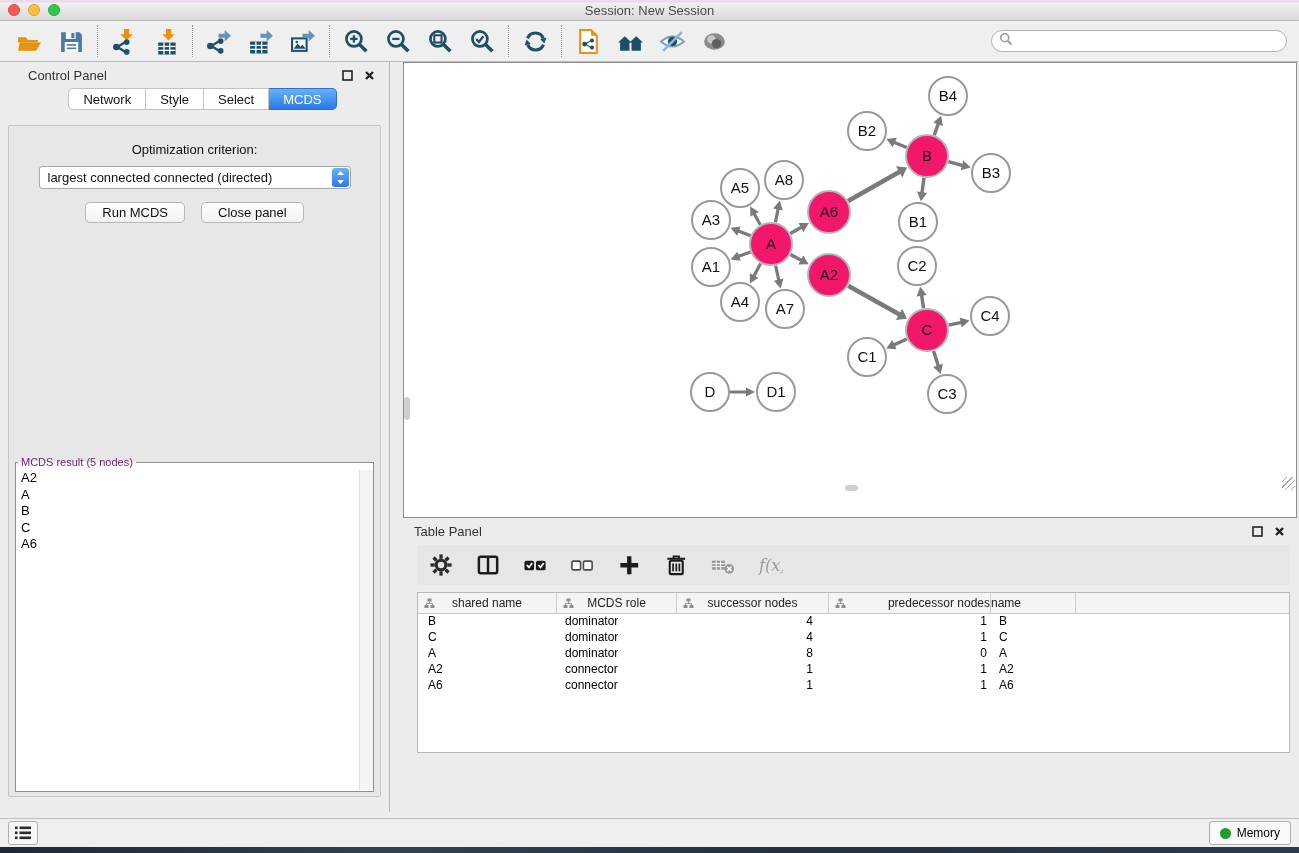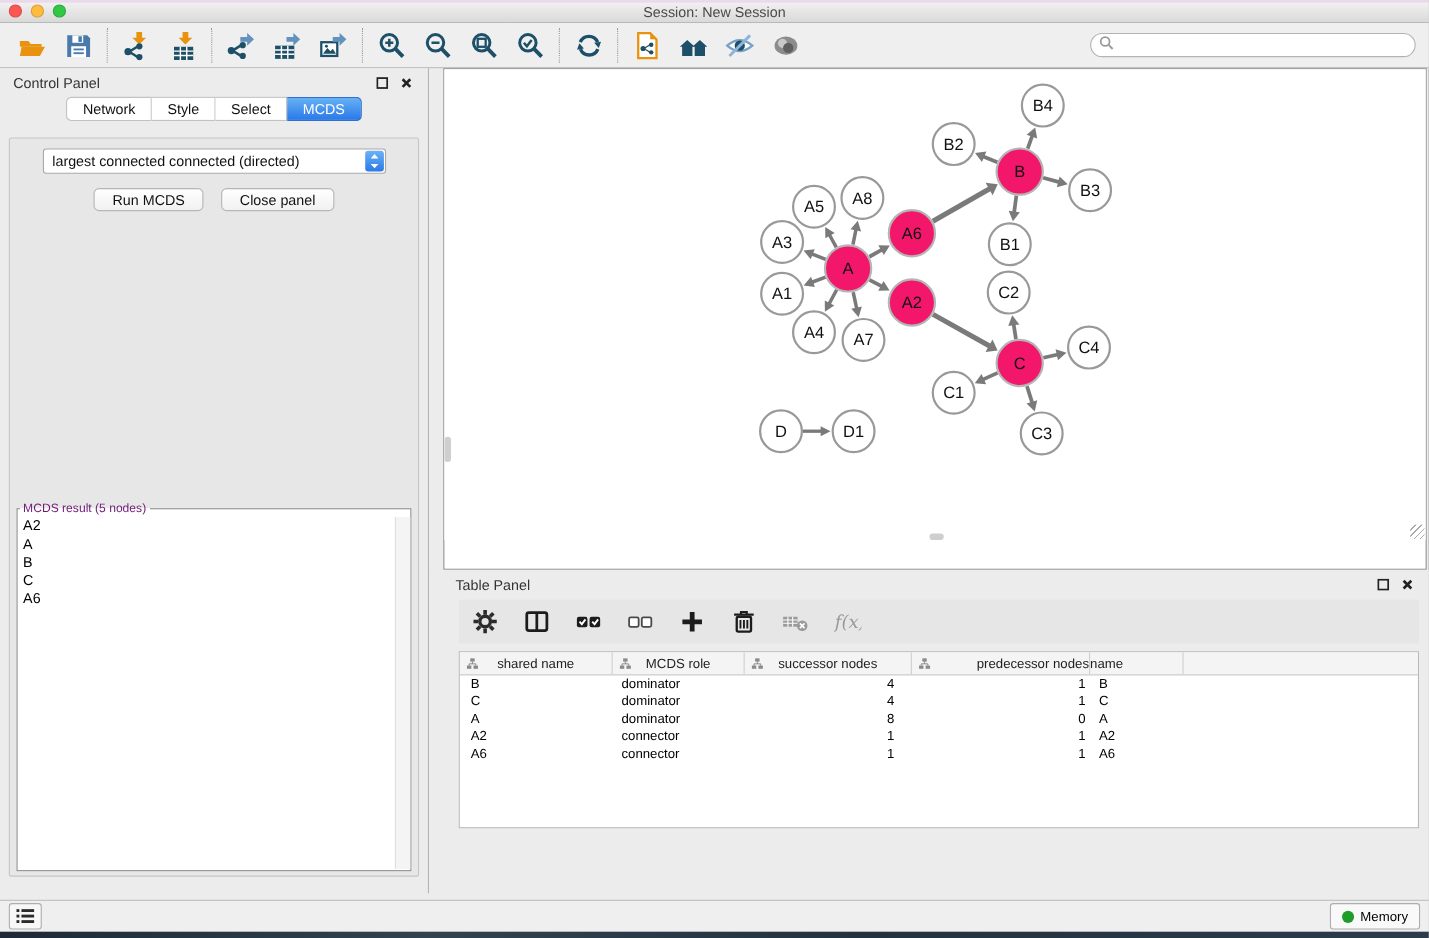--- a/index.html
+++ b/index.html
@@ -19,21 +19,21 @@
   .toolbar{position:absolute;left:0;top:21px;right:0;height:41px;background:#efefef;
     border-bottom:1px solid #bdbdbd;display:flex;align-items:center;padding-left:8px;box-sizing:border-box;}
   .tb-btn{width:42px;height:36px;display:flex;align-items:center;justify-content:center;cursor:default;}
   .tb-btn svg{width:27px;height:27px;}
   .tb-sep{width:0;height:32px;border-left:1px dotted #9a9a9a;margin:0 5px;}
   .searchbox{margin-left:auto;margin-right:12px;width:296px;height:22px;background:#fff;
     border:1px solid #b3b3b3;border-radius:12px;display:flex;align-items:center;padding:0 7px;box-sizing:border-box;}
   .searchbox input{border:none;outline:none;flex:1;font-size:12px;background:transparent;margin-left:5px;}
   
   .cpanel{position:absolute;left:0;top:62px;width:390px;bottom:41px;background:#ececec;
-    border-right:1px solid #b5b5b5;box-sizing:border-box;}
+    border-right:1px solid #b5b5b5;box-sizing:border-box;padding-left:16px;}
   .panel-head{height:26px;display:flex;align-items:center;padding:0 12px;font-size:13px;color:#333;}
   .panel-head .sp{flex:1;}
   .mini-ic{width:16px;height:16px;display:flex;align-items:center;justify-content:center;margin-left:6px;}
   .cp-tabs{display:flex;justify-content:center;height:22px;}
   .tab{background:#fff;border:1px solid #c2c2c2;border-left:none;font-size:13px;padding:2px 14px;
        line-height:17px;color:#111;cursor:default;}
   .tab:first-child{border-left:1px solid #c2c2c2;border-radius:5px 0 0 5px;}
   .tab:last-child{border-radius:0 5px 5px 0;}
   .tab.active{background:linear-gradient(180deg,#66b1f5,#2a79e8);border-color:#2e6fd0;color:#fff;}
   .cp-content{position:absolute;left:8px;right:8px;top:63px;bottom:15px;background:#e7e7e7;
@@ -292,20 +292,21 @@
           </svg>
       </span>
     </div>
     <div class="cp-tabs" id="cp-tabs">
         <div class="tab">Network</div>
         <div class="tab">Style</div>
         <div class="tab">Select</div>
         <div class="tab active">MCDS</div>
       </div>
     <div class="cp-content">
+      <div class="opt-label">Optimization criterion:</div>
       <div class="selectbox">
         <span class="val">largest connected connected (directed)</span>
         <span class="spinner">
           <svg width="13" height="17" viewBox="0 0 13 17">
             <path d="M6.5 2 L10 6 H3 Z" fill="#fff"></path>
               <path d="M6.5 15 L10 11 H3 Z" fill="#fff"></path>
           </svg>
         </span>
       </div>
       <div class="btn-row">

